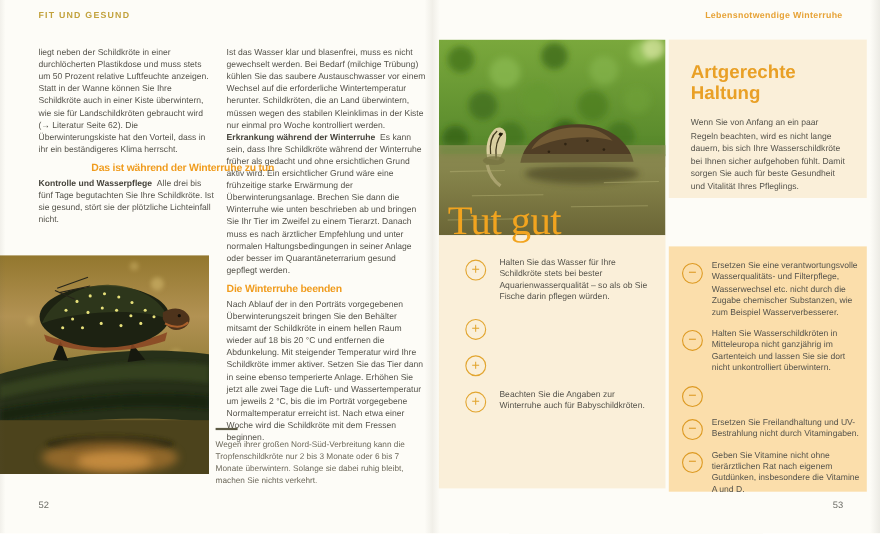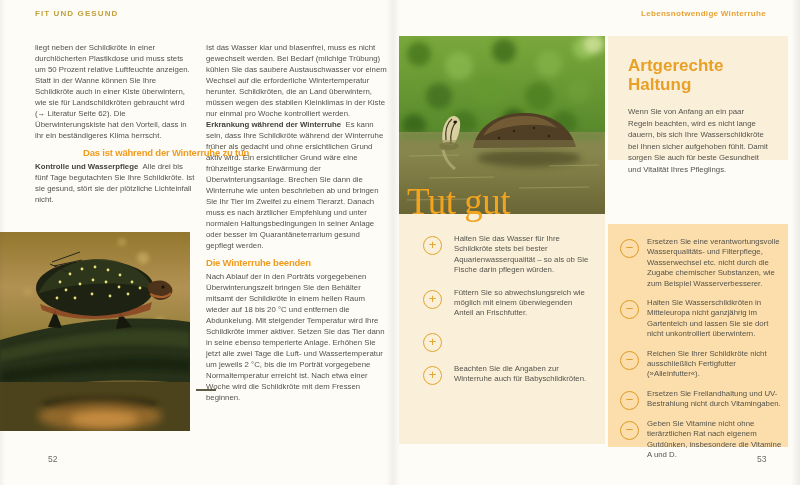--- a/index.html
+++ b/index.html
@@ -27,34 +27,34 @@
 
   .photo1 { position:absolute; left:0; top:232px; width:190px; height:199px; }
   .photo2 { position:absolute; left:399px; top:36px; width:206px; height:178px; }
   .photo1 svg, .photo2 svg { display:block; }
 
   .cap-rule { position:absolute; left:196px; top:389px; width:20px; height:2px; background:#5d5b45; }
   .caption  { position:absolute; left:196px; top:398px; width:192px;
               font-size:7.5px; line-height:11px; color:#6e6a5c; }
 
   .pagenum { position:absolute; top:454px; font-size:8.5px; color:#6c6c66; }
-  .pn-left  { left:48px;text-align:right; }
+  .pn-left  { left:35px;text-align:right; }
   .pn-right { left:757px; }
 
   
   .bigtitle { position:absolute; font-size:37px; line-height:1; color:#f2a41f;
               letter-spacing:-0.5px; z-index:3;font-family:Liberation Serif, serif; }
   .tutgut-title { left:407px; top:183px; }
   .besser-title { left:608px; top:183px; }
 
   
   .panel { position:absolute; box-sizing:border-box; }
   .panel-tutgut { left:399px; top:214px; width:206px; height:230px;
                   background:#faefd9; padding:20px 13px 0 24px; }
-  .panel-art    { left:608px; top:36px;  width:180px; height:124px;
+  .panel-art    { left:608px; top:36px;  width:180px; height:144px;
                   background:#faefd9; padding:20px 18px 0 20px; }
   .panel-besser { left:608px; top:224px; width:180px; height:223px;
                   background:#fbdeab; padding:13px 4px 0 12px; }
 
   .art-title { margin:0 0 12px; font-size:17px; line-height:19px;
                font-weight:bold; color:#e9a026; }
   .art-body  { margin:0; font-size:7.8px; line-height:11.5px; color:#56544c; }
 
   .item { display:flex; margin-bottom:9px; }
   .panel-tutgut .item { margin-bottom:12px; }
@@ -157,20 +157,21 @@
       </g>
       <g stroke="#27251a" stroke-width="1">
         <line x1="52" y1="30" x2="80" y2="20"></line>
         <line x1="54" y1="34" x2="82" y2="28"></line>
         <line x1="50" y1="32" x2="68" y2="40"></line>
       </g>
     </svg>
   </div>
 
   <div class="cap-rule"></div>
+  <div class="caption">Wegen ihrer großen Nord-Süd-Verbreitung kann die Tropfenschildkröte nur 2 bis 3 Monate oder 6 bis 7 Monate überwintern. Solange sie dabei ruhig bleibt, machen Sie nichts verkehrt.</div>
 
   <div class="photo2">
     <svg width="206" height="178" viewBox="0 0 206 178" preserveAspectRatio="none">
       <defs>
         <linearGradient id="p2w" x1="0" y1="0" x2="0" y2="1">
           <stop offset="0" stop-color="#8f9055"></stop>
             <stop offset="0.5" stop-color="#7f7c45"></stop>
           <stop offset="1" stop-color="#6a6536"></stop>
         </linearGradient>
         <linearGradient id="p2g" x1="0" y1="0" x2="0" y2="1">
@@ -227,21 +228,20 @@
   </div>
 
   <div class="bigtitle tutgut-title">Tut gut</div>
   <div class="panel panel-tutgut">
     <div class="item">
       <span class="ci">+</span>
       <span class="itxt">Halten Sie das Wasser für Ihre Schildkröte stets bei bester Aquarienwasserqualität – so als ob Sie Fische darin pflegen würden.</span>
     </div>
     <div class="item">
       <span class="ci">+</span>
-      <span class="itxt">Füttern Sie so abwechslungsreich wie möglich mit einem überwiegenden Anteil an Frischfutter.</span>
     </div>
     <div class="item">
       <span class="ci">+</span>
     </div>
     <div class="item">
       <span class="ci">+</span>
       <span class="itxt">Beachten Sie die Angaben zur Winterruhe auch für Babyschildkröten.</span>
     </div>
   </div>
 
@@ -254,21 +254,20 @@
     <div class="item">
       <span class="ci">−</span>
       <span class="itxt">Ersetzen Sie eine verantwortungsvolle Wasserqualitäts- und Filterpflege, Wasserwechsel etc. nicht durch die Zugabe chemischer Substanzen, wie zum Beispiel Wasserverbesserer.</span>
     </div>
     <div class="item">
       <span class="ci">−</span>
       <span class="itxt">Halten Sie Wasserschildkröten in Mitteleuropa nicht ganzjährig im Gartenteich und lassen Sie sie dort nicht unkontrolliert überwintern.</span>
     </div>
     <div class="item">
       <span class="ci">−</span>
-      <span class="itxt">Reichen Sie Ihrer Schildkröte nicht ausschließlich Fertigfutter (»Alleinfutter«).</span>
     </div>
     <div class="item">
       <span class="ci">−</span>
       <span class="itxt">Ersetzen Sie Freilandhaltung und UV-Bestrahlung nicht durch Vitamingaben.</span>
     </div>
     <div class="item">
       <span class="ci">−</span>
       <span class="itxt">Geben Sie Vitamine nicht ohne tierärztlichen Rat nach eigenem Gutdünken, insbesondere die Vitamine A und D.</span>
     </div>
   </div>

